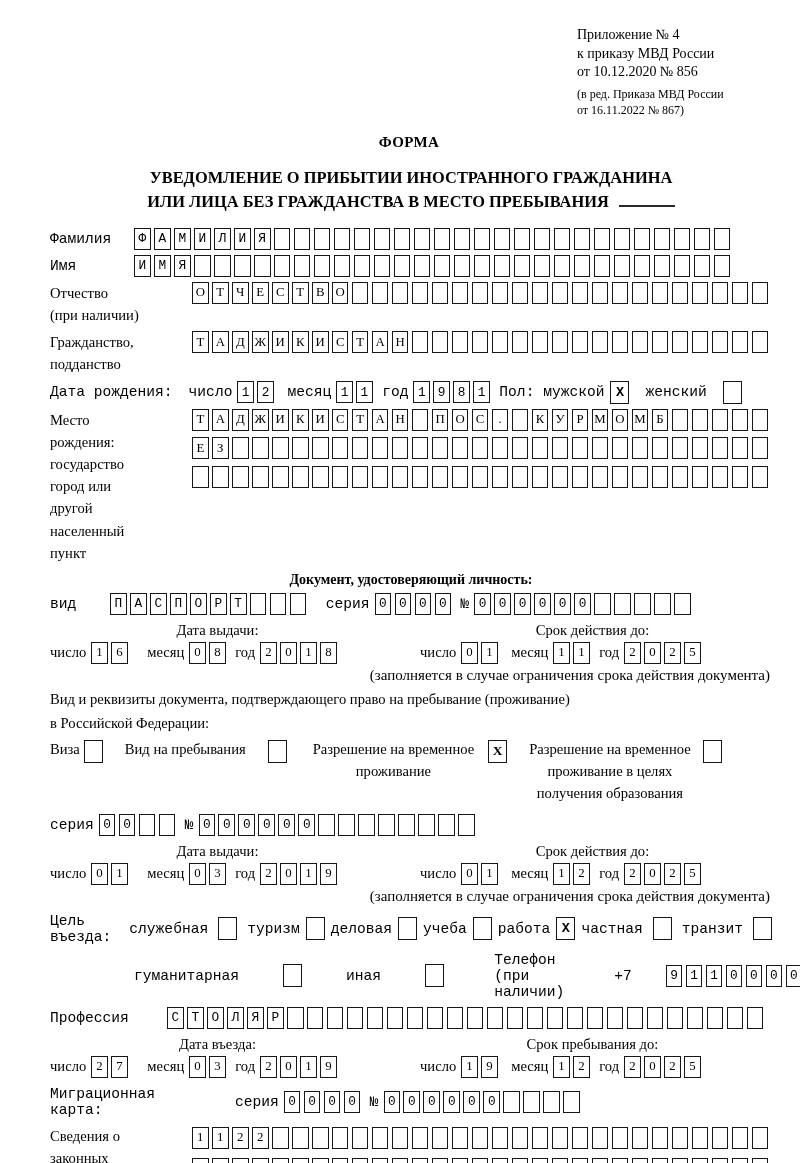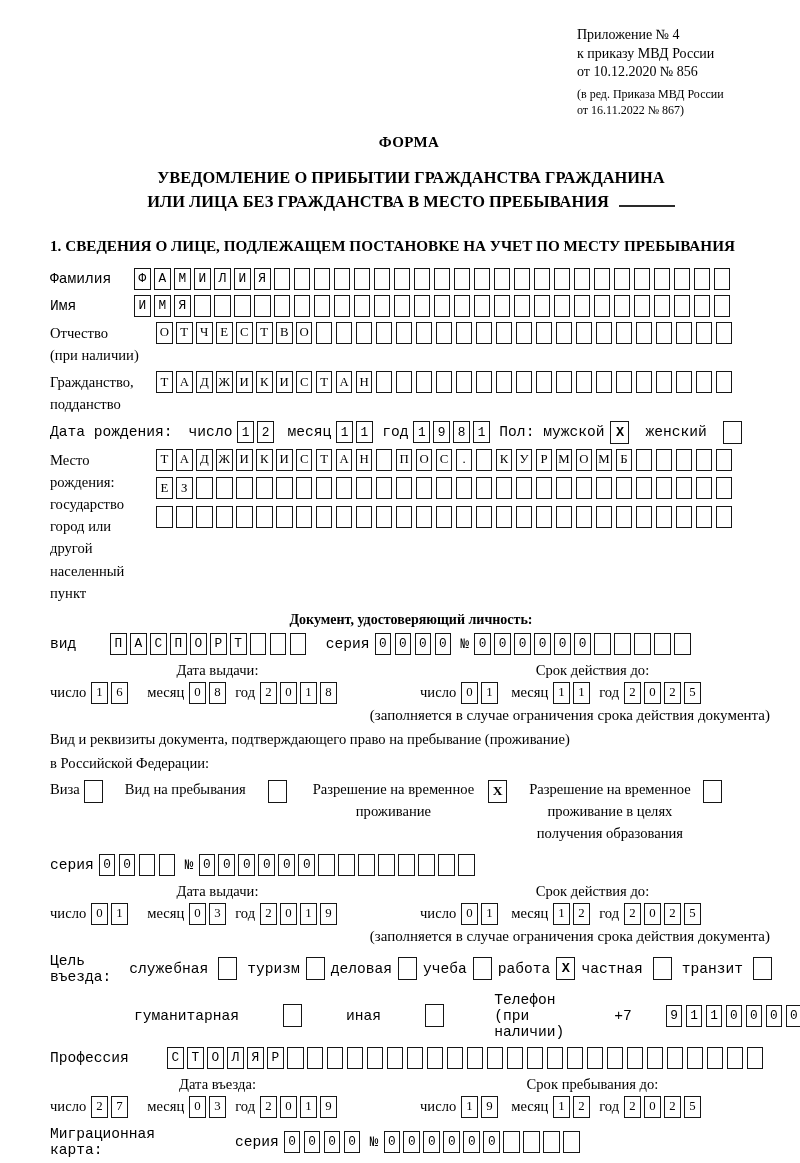--- a/index.html
+++ b/index.html
@@ -8,21 +8,21 @@
         font-family:"Liberation Serif","DejaVu Serif",serif;}
   .hdr{margin-left:auto;width:195px;font-size:14px;line-height:1.33;}
   .hdr-note{font-size:12px;}
   .hdr-note.first{margin-top:5px;}
   .forma{text-align:center;font-weight:bold;font-size:15px;margin-top:15px;padding-right:4px;letter-spacing:.4px;}
   .title{text-align:center;font-weight:bold;font-size:16.4px;margin-top:15px;line-height:1.5;}
   .blank{display:inline-block;width:56px;border-bottom:2px solid #2a2a2a;margin-left:10px;height:14px;}
   .sec{font-weight:bold;font-size:15.2px;margin-top:22px;}
   .rows{margin-top:13px;font-size:14.6px;}
   .row{display:flex;align-items:center;margin-top:5px;font-family:Liberation Mono, monospace;}
-  .rowt{display:flex;align-items:flex-start;margin-top:5px;}
+  .rowt{display:flex;align-items:flex-start;margin-top:5px;gap:36px;}
   .lblw1{width:84px;flex:none;}
   .lblcol{width:106px;flex:none;line-height:1.52;}
   .boxes{display:inline-flex;flex:none;}
   .bx{flex:none;display:inline-flex;align-items:center;justify-content:center;
       width:14.6px;height:20px;border:1.6px solid #161616;margin-right:3.4px;
       font-size:12.8px;background:#fff;}
   .cb{flex:none;display:inline-flex;align-items:center;justify-content:center;
       width:17px;height:21px;border:1.6px solid #161616;font-size:13.5px;font-weight:bold;background:#fff;}
   .slbl{margin-right:5px;flex:none;}
   .mlA{margin-left:10px;} .mlB{margin-left:16px;} .mlC{margin-left:22px;} .mlD{margin-left:6px;}
@@ -50,25 +50,24 @@
     <div>Приложение № 4</div>
     <div>к приказу МВД России</div>
     <div>от 10.12.2020 № 856</div>
     <div class="hdr-note first">(в ред. Приказа МВД России</div>
     <div class="hdr-note">от 16.11.2022 № 867)</div>
   </div>
 
   <div class="forma">ФОРМА</div>
 
   <div class="title">
-    <div>УВЕДОМЛЕНИЕ О ПРИБЫТИИ ГРАЖДАНСТВА ГРАЖДАНИНА</div>
+    <div>УВЕДОМЛЕНИЕ О ПРИБЫТИИ ИНОСТРАННОГО ГРАЖДАНИНА</div>
     <div><span>ИЛИ ЛИЦА БЕЗ ГРАЖДАНСТВА В МЕСТО ПРЕБЫВАНИЯ</span><span class="blank"></span></div>
   </div>
 
-  <div class="sec">1. СВЕДЕНИЯ О ЛИЦЕ, ПОДЛЕЖАЩЕМ ПОСТАНОВКЕ НА УЧЕТ ПО МЕСТУ ПРЕБЫВАНИЯ</div>
 
   <div class="rows">
 
     <div class="row">
       <span class="lblw1">Фамилия</span>
       <span class="boxes">
           <span class="bx">Ф</span>
           <span class="bx">А</span>
           <span class="bx">М</span>
           <span class="bx">И</span>

